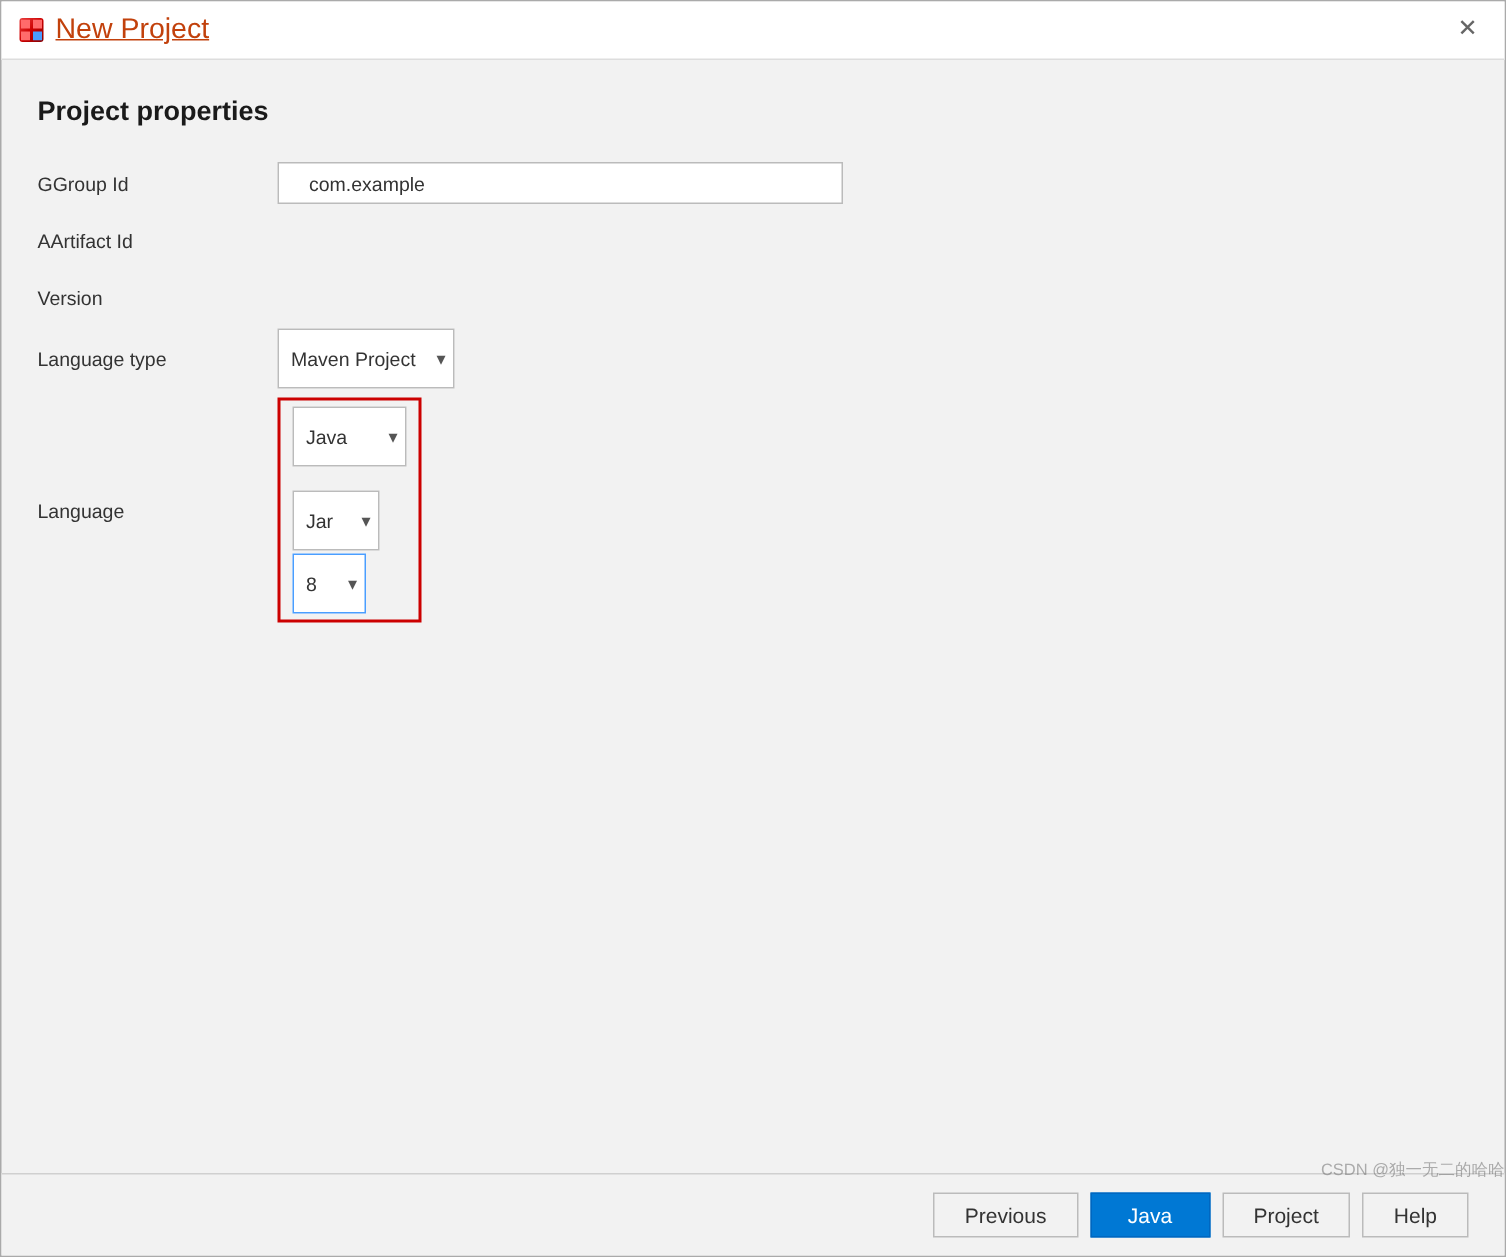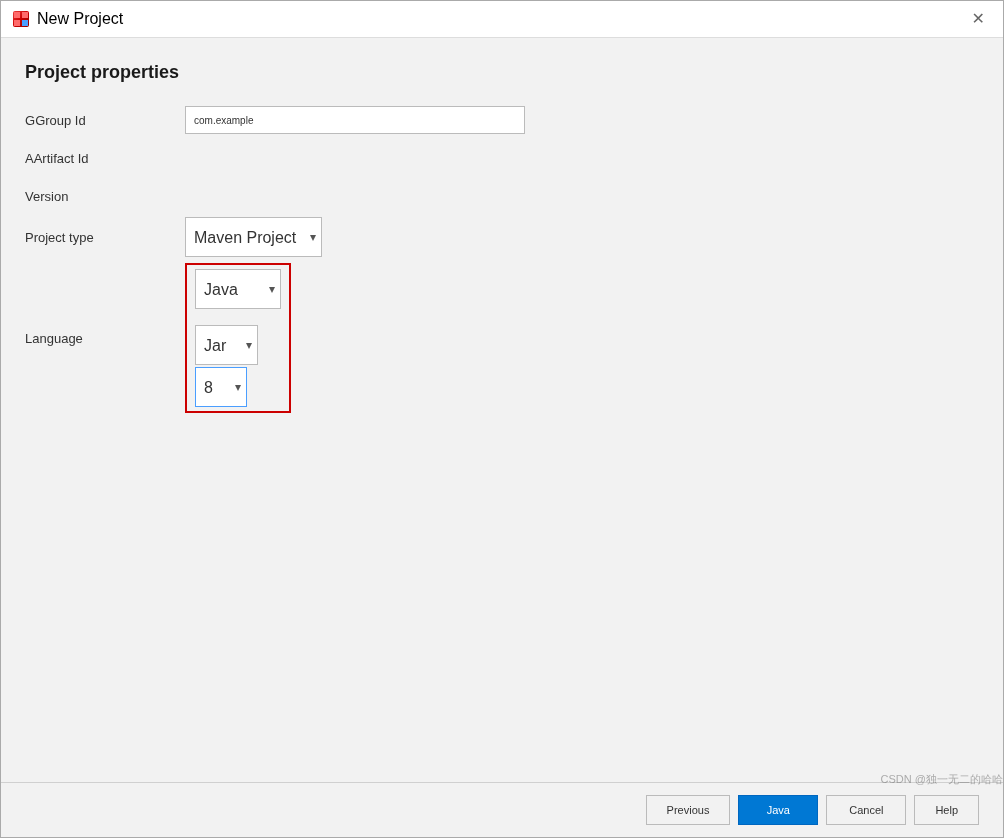--- a/index.html
+++ b/index.html
@@ -52,23 +52,24 @@
       border-radius: 2px;
       display: flex;
       align-items: center;
       justify-content: center;
       font-size: 10px;
       color: white;
       font-weight: bold;
     }
 
     .title-text {
-      font-size: 16px;
-      color: #000000;
+      font-size: 19px;
+      color: #c2410c;
       font-weight: 400;
+      text-decoration: underline;
     }
 
     .close-btn {
       cursor: pointer;
       color: #666;
       font-size: 16px;
       padding: 2px 6px;
       border: none;
       background: none;
       line-height: 1;
@@ -81,41 +82,41 @@
     }
 
     .section-title {
       font-size: 18px;
       font-weight: 600;
       color: #1a1a1a;
       margin-bottom: 20px;
     }
 
     .text-input {
-      width: 340px;
+      width: 377px;
       height: 28px;
       border: 1px solid #bbb;
       background: #fff;
-      padding: 4px 8px;
-      font-size: 10px;
+      padding: 4px 20px;
+      font-size: 13px;
       color: #333;
       outline: none;
     }
 
     .dropdown-wrapper {
       position: relative;
       display: inline-flex;
       align-items: center;
     }
 
     .dropdown-wrapper select {
       appearance: none;
       border: 1px solid #bbb;
       background: #fff;
-      font-size: 16px;
+      font-size: 13px;
       color: #333;
       cursor: pointer;
       outline: none;
       padding: 3px 24px 3px 8px;
       height: 40px;
     }
 
     .dropdown-wrapper::after {
       content: '▾';
       position: absolute;
@@ -131,21 +132,21 @@
       padding: 12px 24px;
       display: flex;
       justify-content: flex-end;
       gap: 8px;
       align-items: center;
     }
 
     .btn {
       height: 30px;
       padding: 0 20px;
-      font-size: 11px;
+      font-size: 14px;
       cursor: pointer;
       border: 1px solid #bbb;
       background: #f2f2f2;
       color: #333;
       min-width: 80px;
     }
 
     .btn-primary {
       background: #0078d4;
       color: #fff;
@@ -219,21 +220,21 @@
         <div class="plain-label">
           <span class="underline">A</span><span>Artifact Id</span>
         </div>
       </div>
 
       <div class="plain-row">
         <div class="plain-label">Version</div>
       </div>
 
       <div class="plain-row">
-        <div class="plain-label">Project type</div>
+        <div class="plain-label">Language type</div>
         <div class="dropdown-wrapper">
           <select>
             <option>Maven Project</option>
             <option>Gradle Project</option>
           </select>
         </div>
       </div>
 
       <div class="plain-row" style="align-items: flex-start; margin-top: 2px;">
         <div class="plain-label" style="align-self: flex-start; padding-top: 8px;">
@@ -283,17 +284,17 @@
 
     </div>
 
   </div>
 
   <div class="watermark">CSDN @独一无二的哈哈</div>
 
   <div class="footer">
     <button class="btn">Previous</button>
     <button class="btn btn-primary">Java</button>
-    <button class="btn">Cancel</button>
+    <button class="btn">Project</button>
     <button class="btn btn-help">Help</button>
   </div>
 
 </div>
 
 </body></html>

